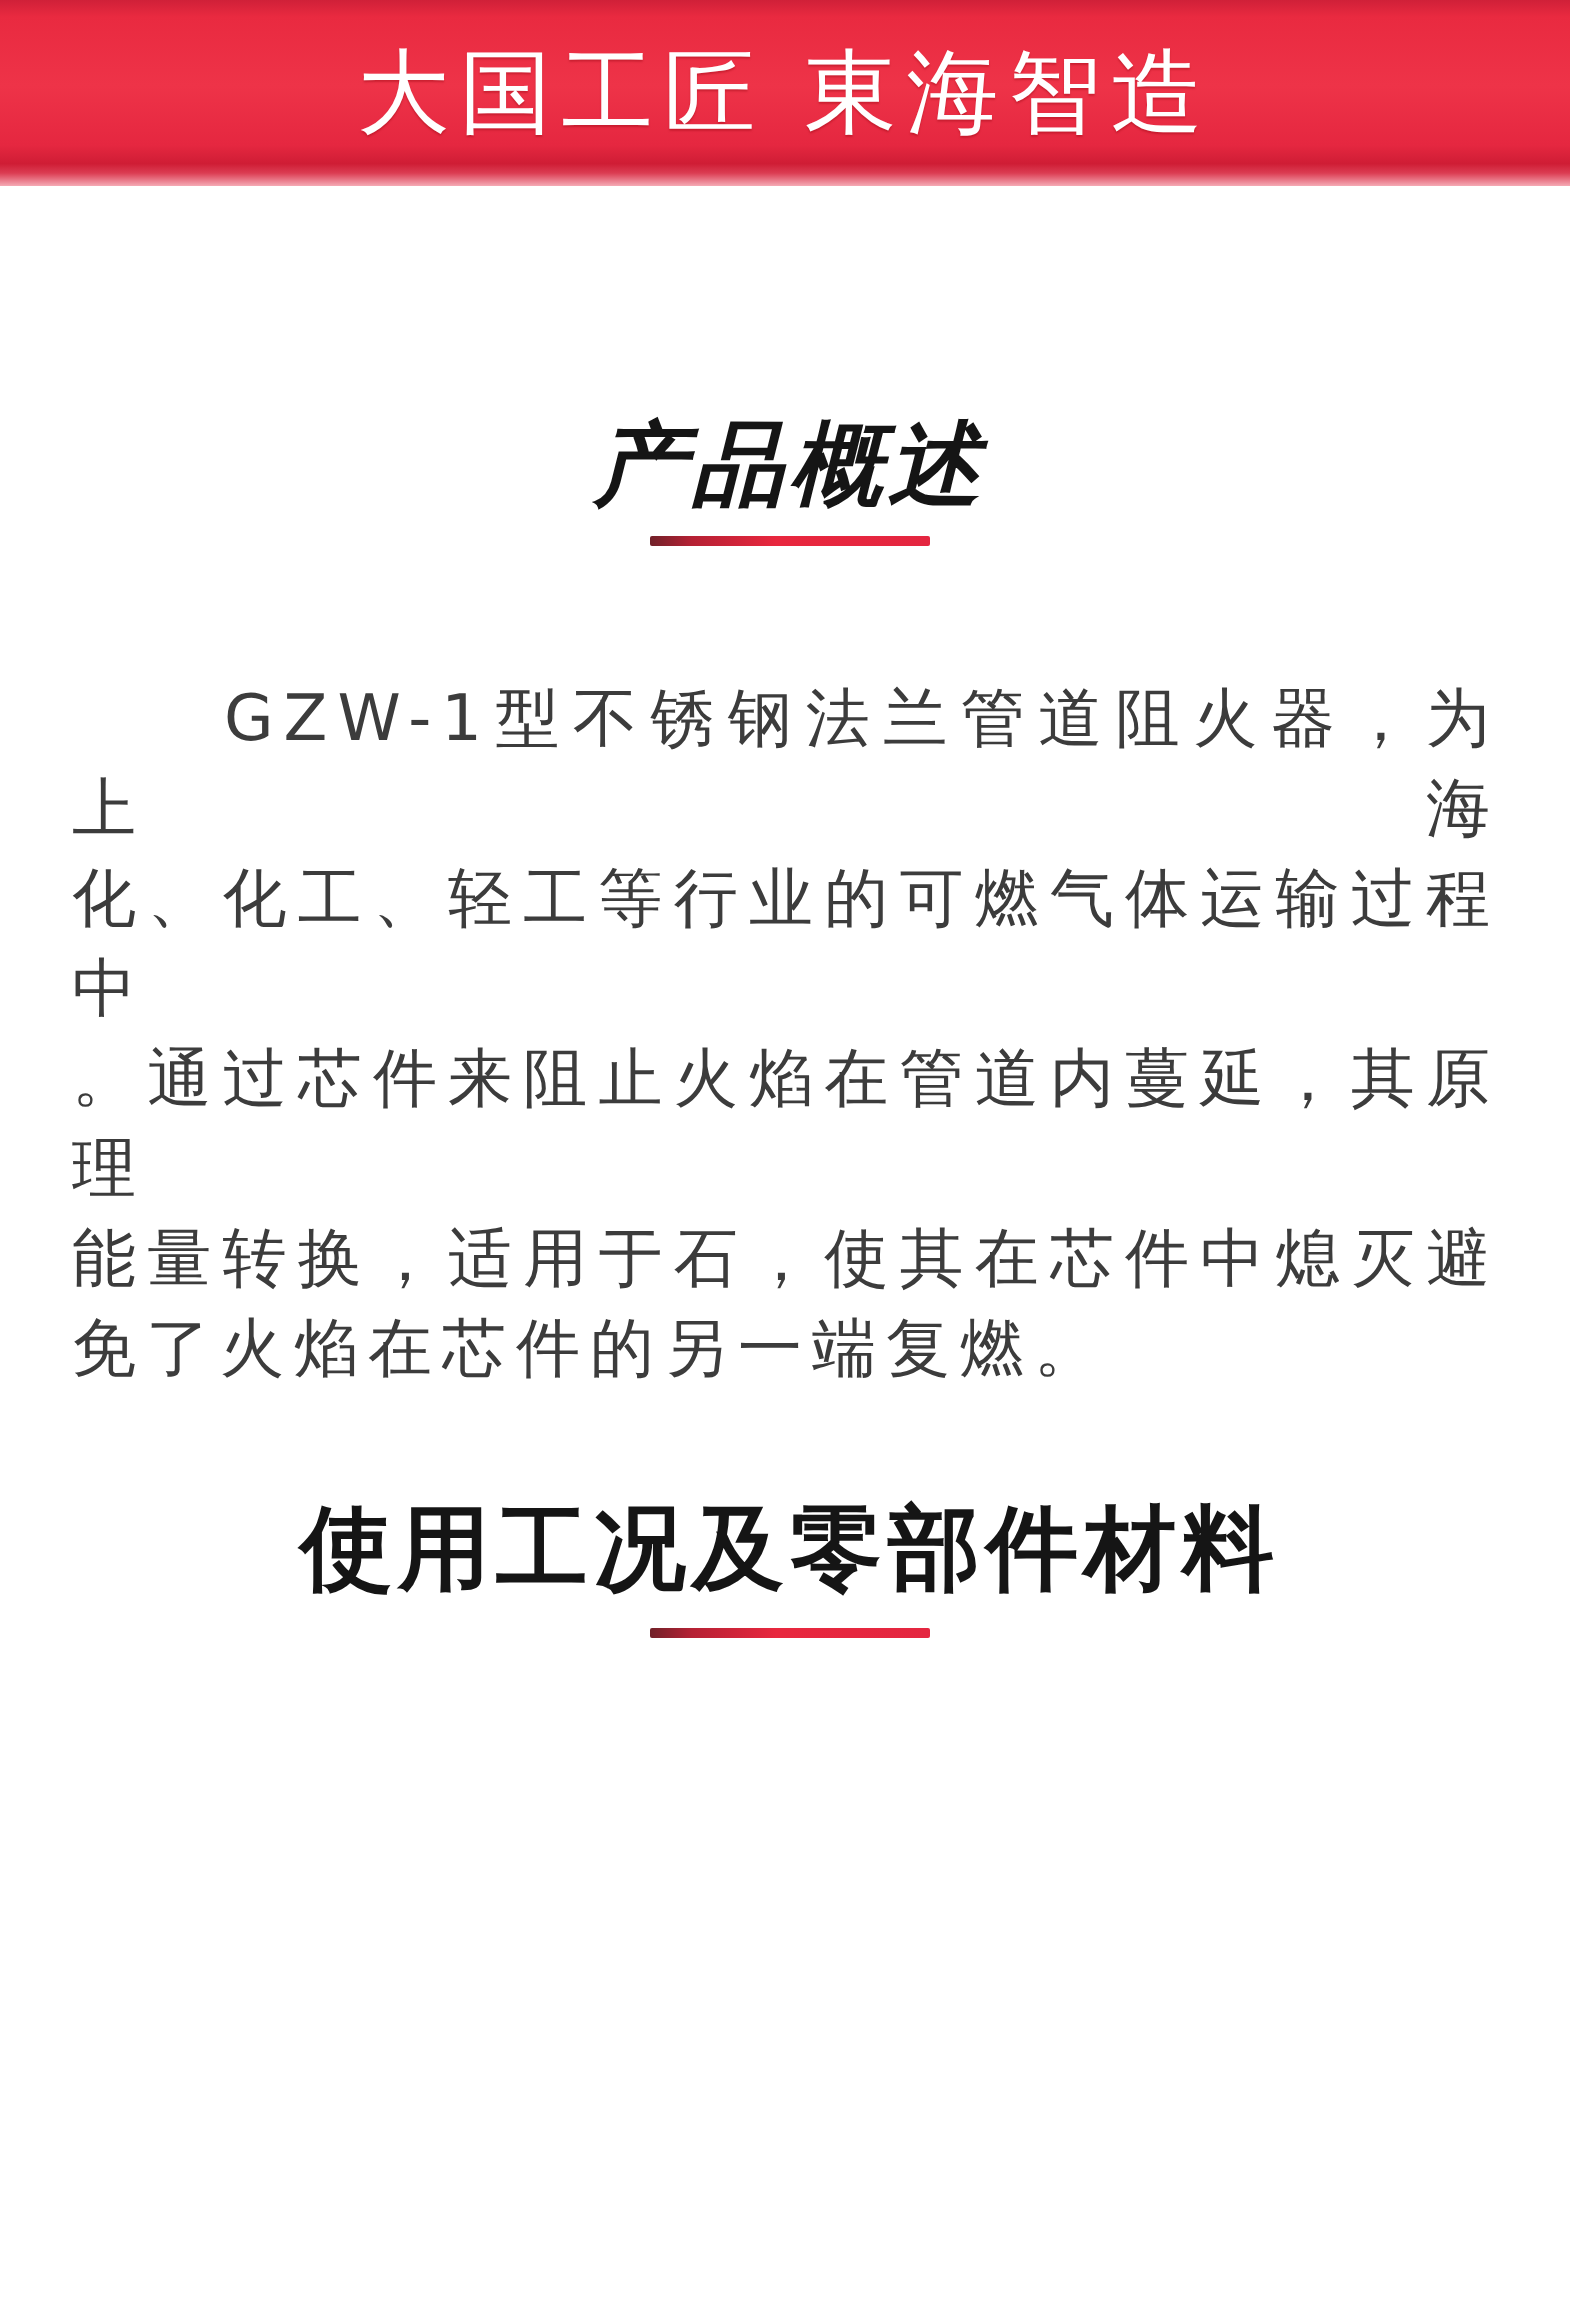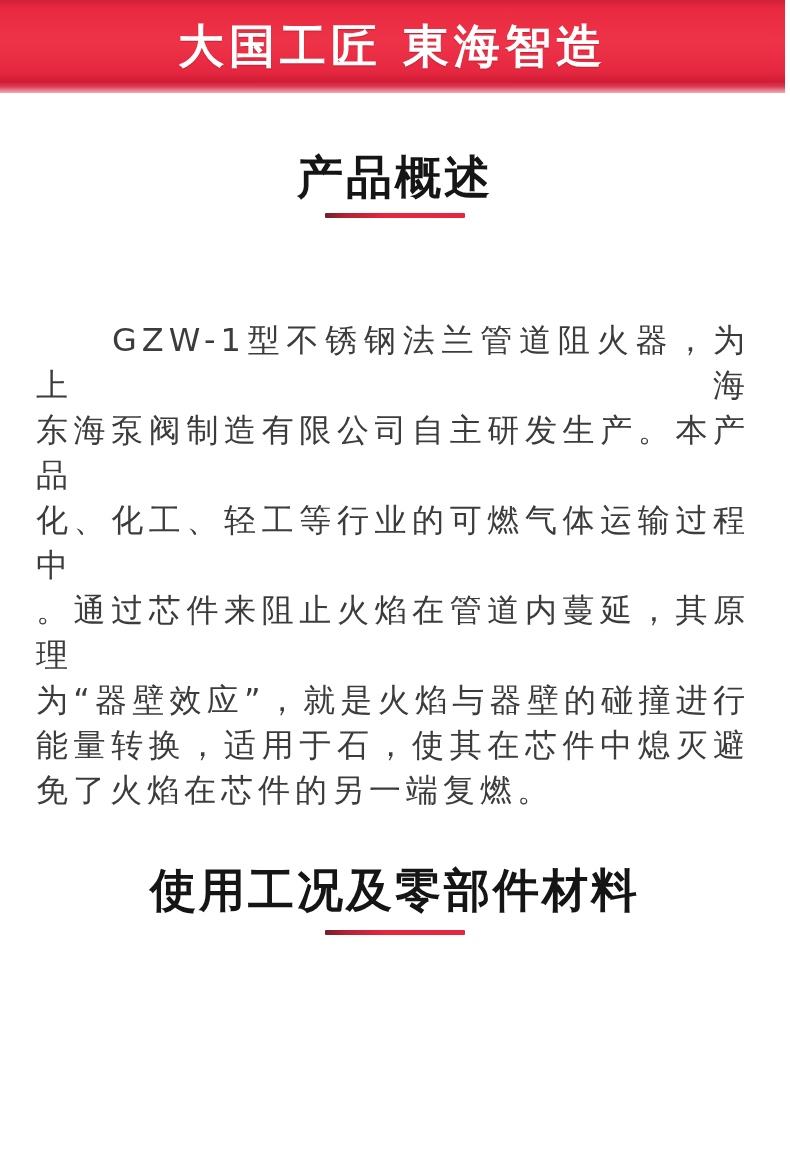--- a/index.html
+++ b/index.html
@@ -16,48 +16,48 @@
     height: 93px;
     margin-right: 5px;
     display: flex; align-items: center; justify-content: center;
     background: linear-gradient(180deg,
       #d02038 0%, #e92a40 9%, #ee3348 46%, #e52740 78%,
       #cf1d35 88%, #db3c52 93%, #f5aab5 100%);
   }
   .banner-title {
     color: #ffffff;
     font-size: 46px;
-    font-weight: bold;
+    font-weight: normal;
     letter-spacing: 5px;
     text-shadow: 0 1px 1px rgba(140, 0, 12, 0.35);
     white-space: pre;
   }
 
   
   .section-title {
     margin: 0;
     text-align: center;
     font-size: 46px;
     font-weight: bold;
     color: #151515;
     letter-spacing: 3px;
     line-height: 1;
   }
-  #overview-title { padding-top: 61px; }
+  #overview-title { padding-top: 116px; font-style: italic; }
   #materials-title { padding-top: 58px; font-family: Liberation Mono, monospace; }
   .title-underline {
     width: 140px; height: 5px;
     margin: 13px auto 0;
     border-radius: 1px;
     background: linear-gradient(90deg, #712129 0%, #b52134 15%, #e8273e 45%, #e42640 100%);
   }
 
   
   .overview-paragraph {
-    margin: 100px 40px 0 36px;
+    margin: 64px 40px 0 36px;
     font-size: 32px;
     line-height: 45px;
     letter-spacing: 5px;
     color: #3c3c3c;
   }
   .pline { text-align: justify; text-align-last: justify; }
   .pline.first { text-indent: 76px; }
   .pline.last { text-align-last: left; font-family: Liberation Serif, serif; }
 </style>
 </head>
@@ -65,22 +65,20 @@
 
 <div class="banner">
   <span class="banner-title">大国工匠 東海智造</span>
 </div>
 
 <h2 class="section-title" id="overview-title">产品概述</h2>
 <div class="title-underline"></div>
 
 <div class="overview-paragraph">
   <div class="pline first">GZW-1型不锈钢法兰管道阻火器，为上海</div>
-  <div class="pline">东海泵阀制造有限公司自主研发生产。本产品</div>
   <div class="pline">化、化工、轻工等行业的可燃气体运输过程中</div>
   <div class="pline">。通过芯件来阻止火焰在管道内蔓延，其原理</div>
-  <div class="pline">为“器壁效应”，就是火焰与器壁的碰撞进行</div>
   <div class="pline">能量转换，适用于石，使其在芯件中熄灭避</div>
   <div class="pline last">免了火焰在芯件的另一端复燃。</div>
 </div>
 
 <h2 class="section-title" id="materials-title">使用工况及零部件材料</h2>
 <div class="title-underline"></div>
 
 </body></html>

